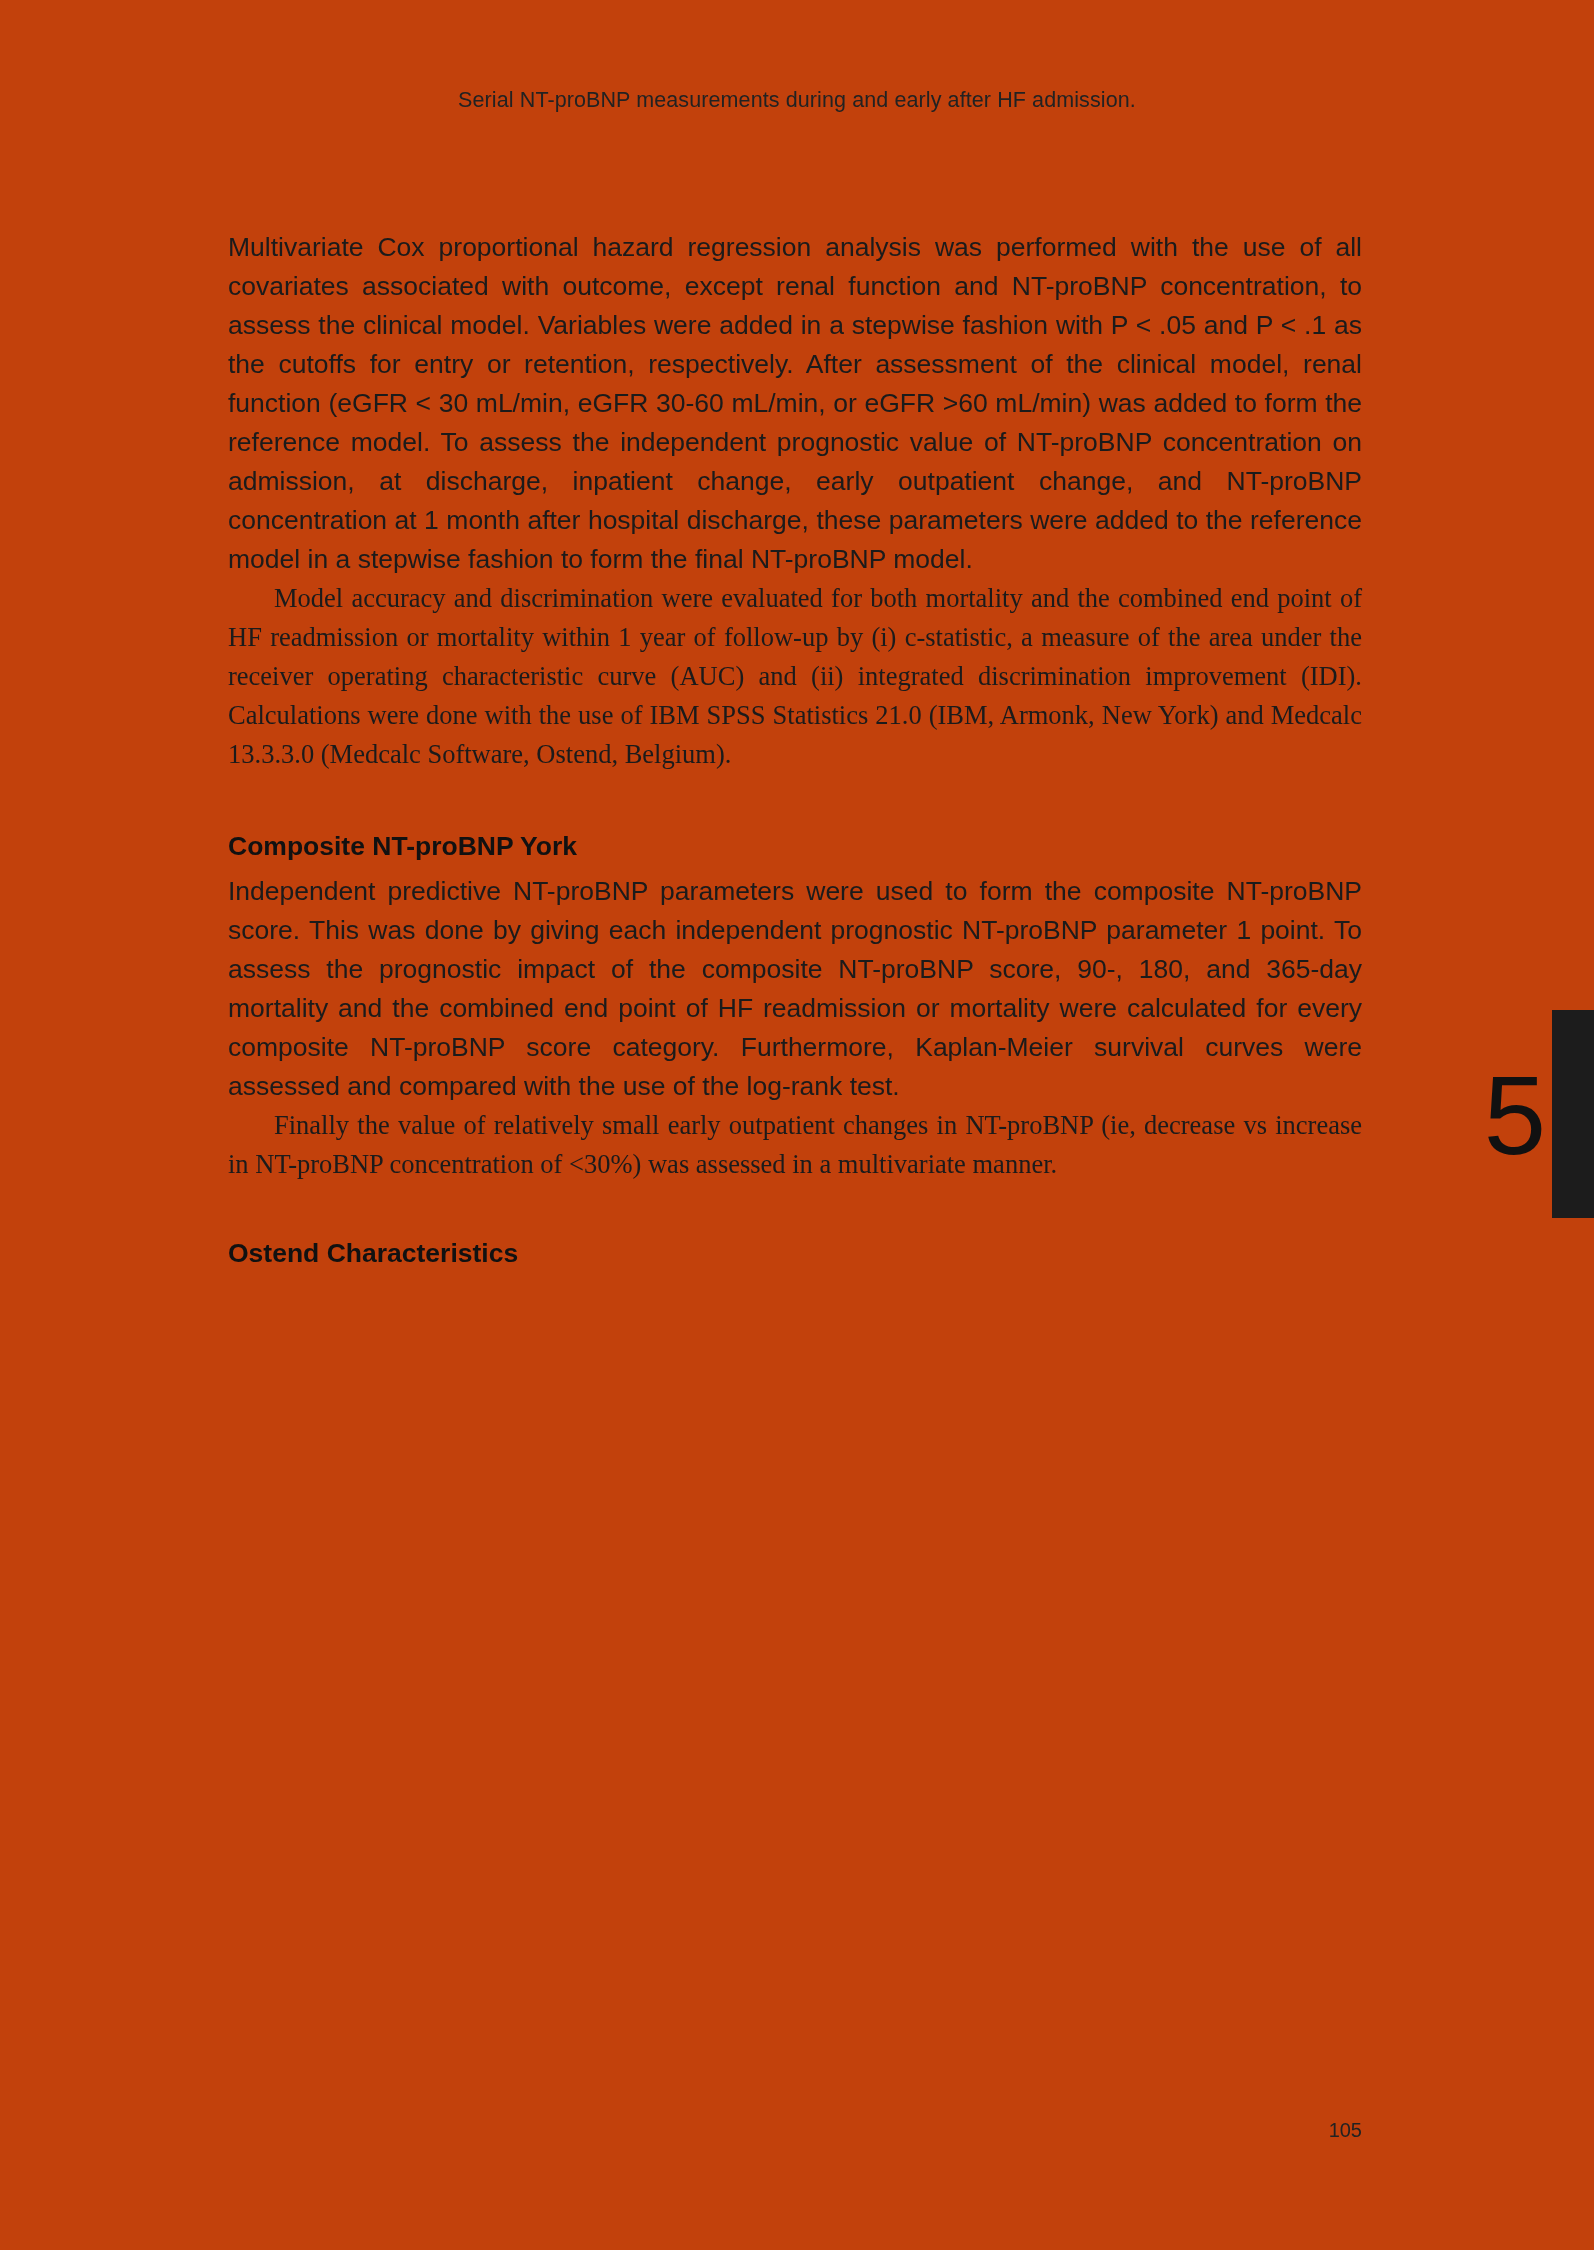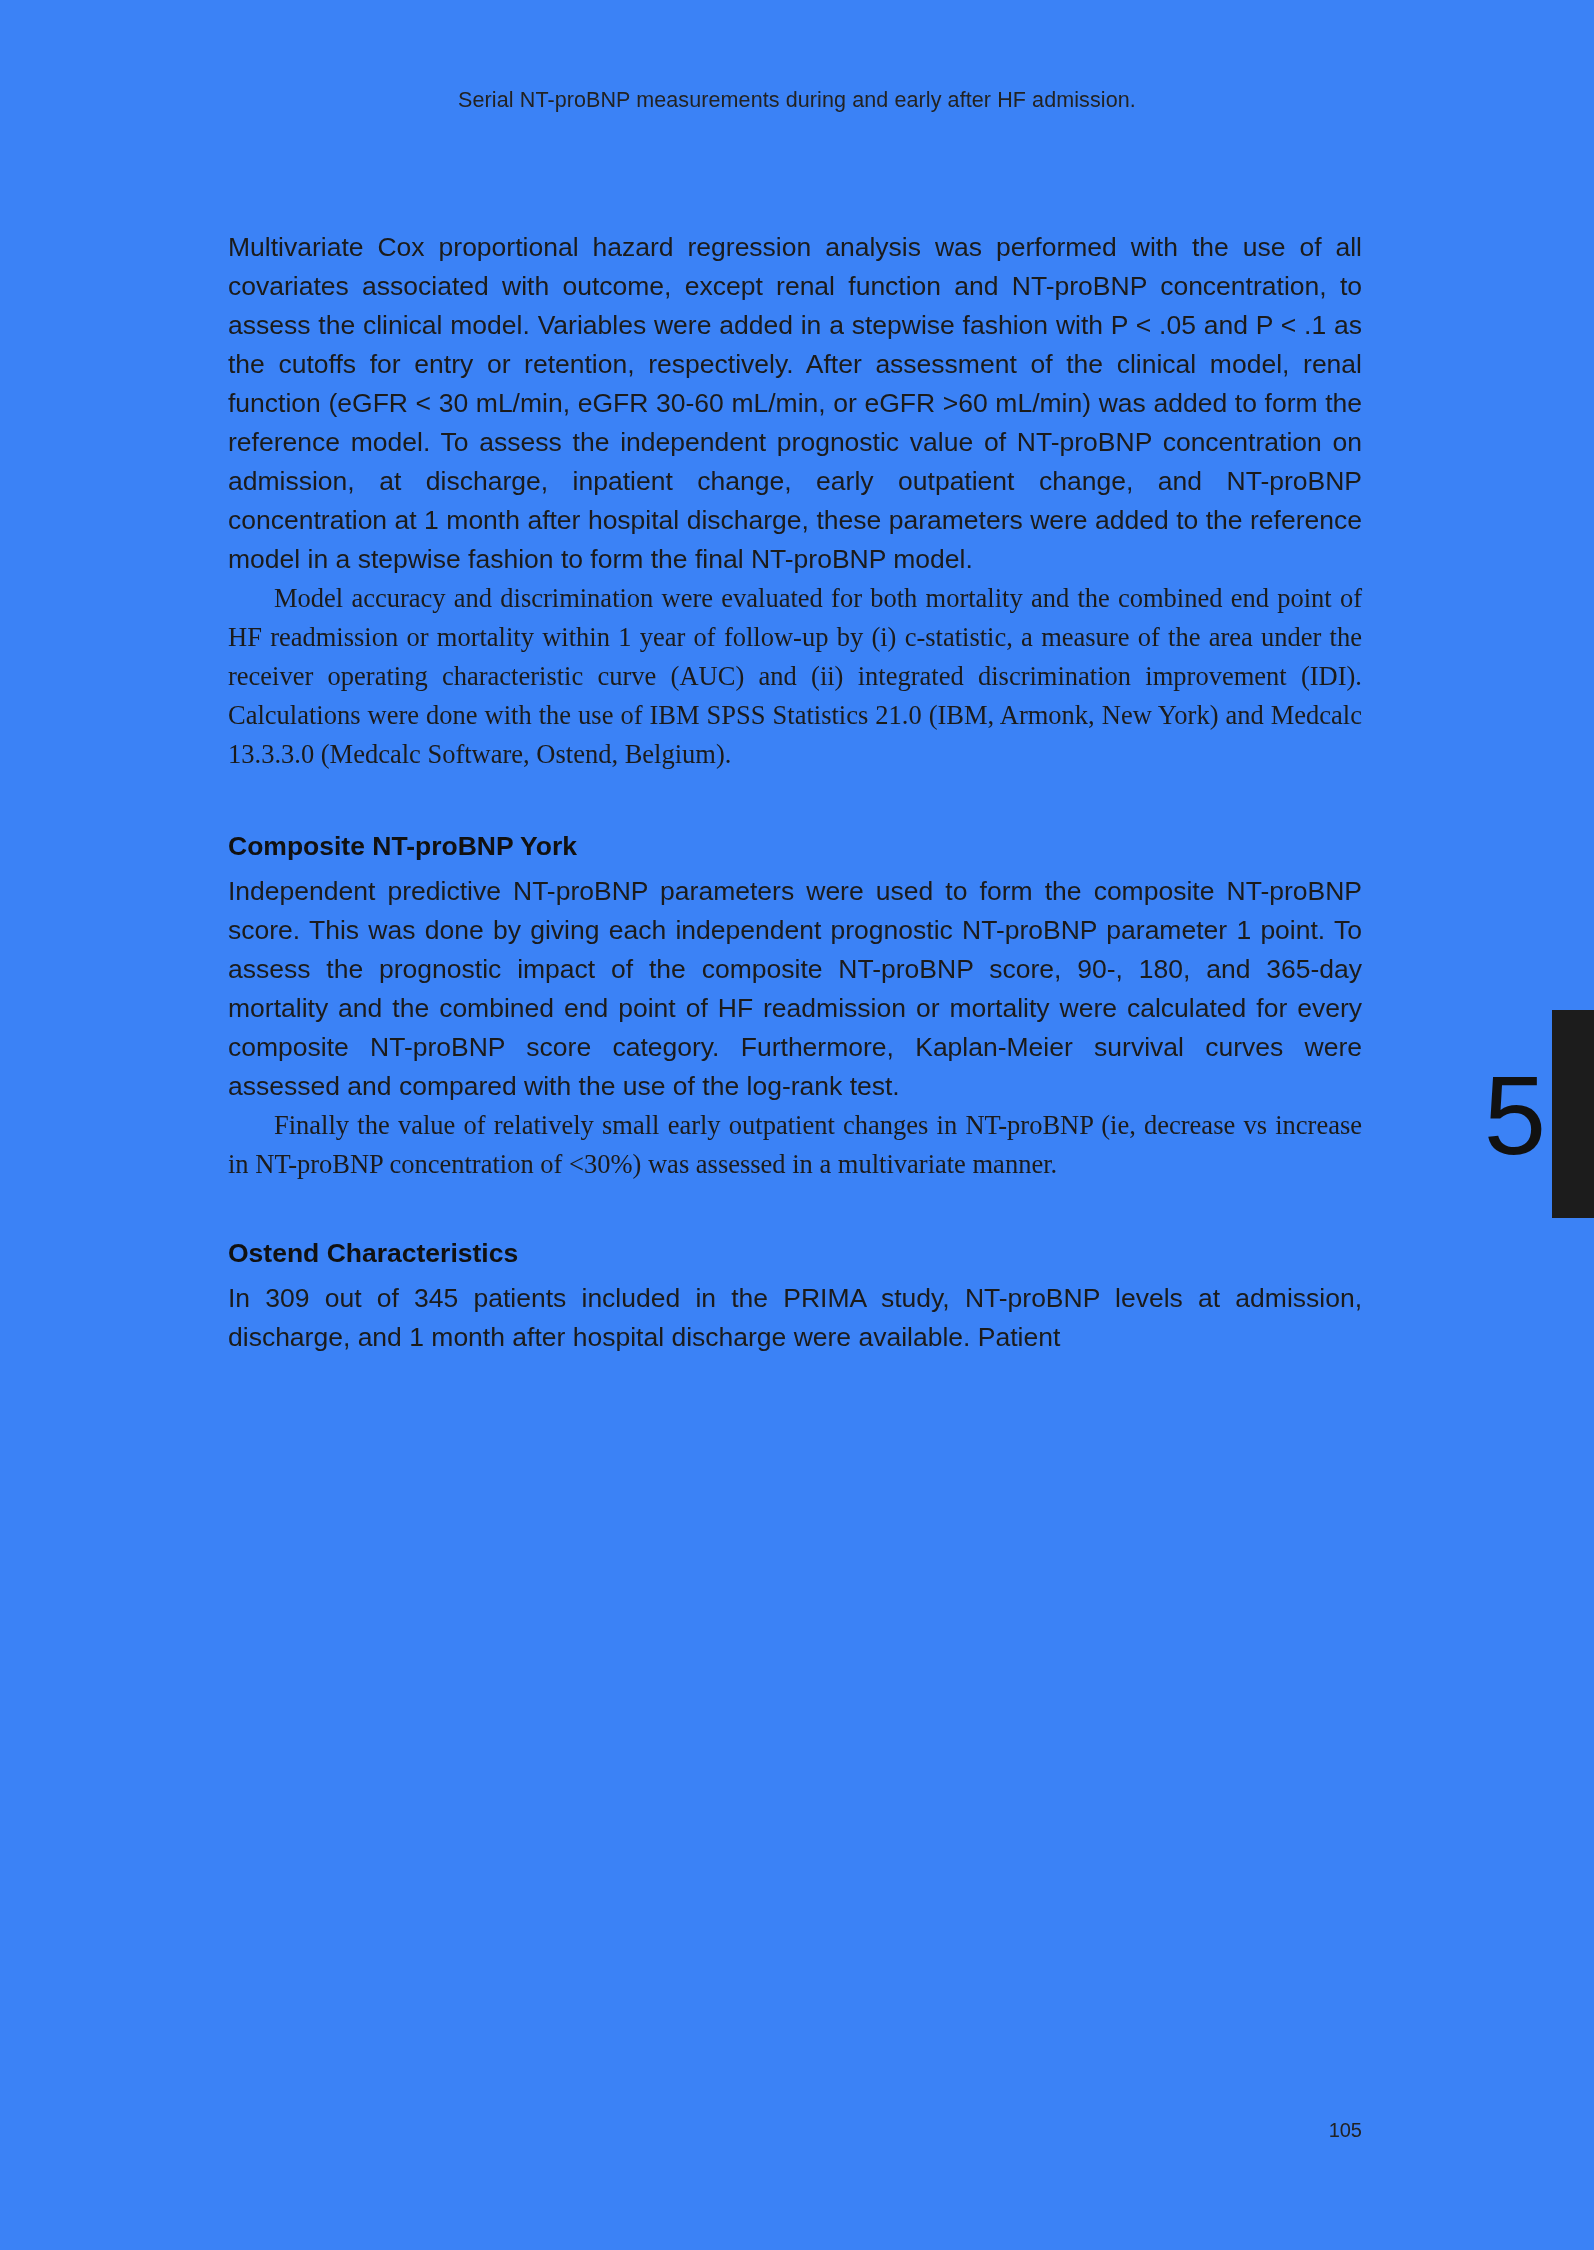--- a/index.html
+++ b/index.html
@@ -11,21 +11,21 @@
     width: 1594px;
     height: 2250px;
     position: relative;
     font-family: "Liberation Sans", sans-serif;
     color: #1a1a1a;
     overflow: hidden;
   }
   .page {
     position: absolute;
     inset: 0;
-    background: #3b82f6;
+    background: #c2410c;
     padding-left: 14px;
   }
 
   
   .running-head {
     position: absolute;
     top: 88px;
     left: 0;
     right: 0;
     text-align: center;
@@ -132,21 +132,20 @@
 
     <p class="body">Independent predictive NT-proBNP parameters were used to form the composite NT-proBNP score. This was done by giving each independent prognostic NT-proBNP parameter 1 point. To assess the prognostic impact of the composite NT-proBNP score, 90-, 180, and 365-day mortality and the combined end point of HF readmission or mortality were calculated for every composite NT-proBNP score category. Furthermore, Kaplan-Meier survival curves were assessed and compared with the use of the log-rank test.</p>
 
     <p class="body indent">Finally the value of relatively small early outpatient changes in NT-proBNP (ie, decrease vs increase in NT-proBNP concentration of &lt;30%) was assessed in a multivariate manner.</p>
 
 
     <div class="gap-after-section"></div>
 
     <h3 class="subhead tight">Ostend Characteristics</h3>
 
-    <p class="body">In 309 out of 345 patients included in the PRIMA study, NT-proBNP levels at admission, discharge, and 1 month after hospital discharge were available. Patient</p>
 
   </div>
 
   <div class="thumb-tab"></div>
   <div class="thumb-number">5</div>
 
   <div class="folio">105</div>
 
 </div>
 

